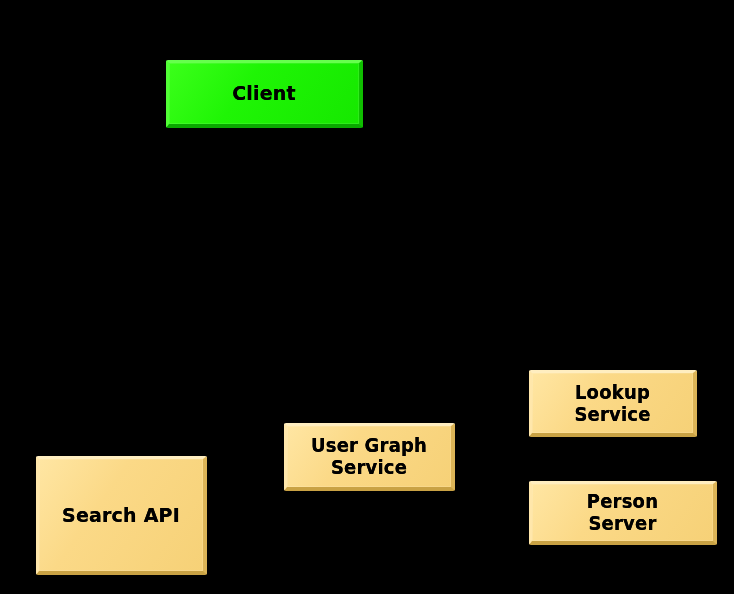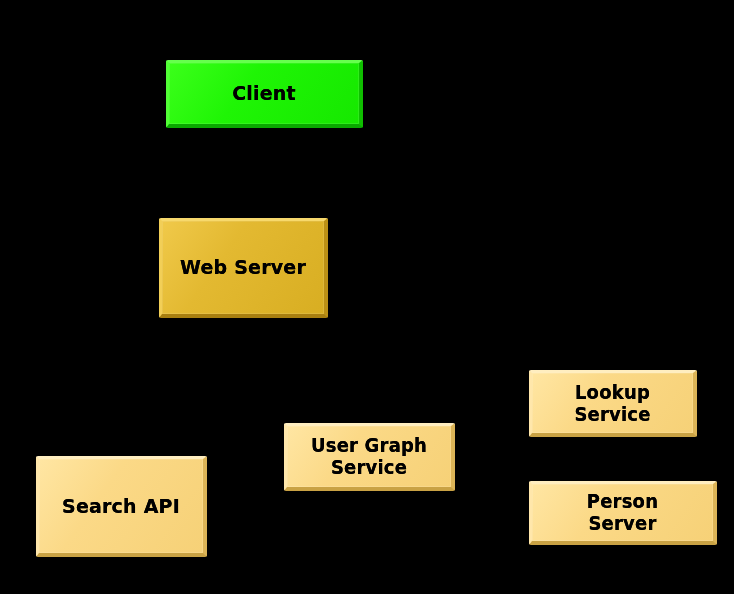--- a/index.html
+++ b/index.html
@@ -84,36 +84,33 @@
 </style>
 </head>
 <body>
 
 <div id="canvas">
 
   <div class="node green" style="left:166px; top:33px; width:197px; height:68px;margin-top:27px;">
     <span class="label">Client</span>
   </div>
 
-  <div class="node gold" style="left:159px; top:218px; width:169px; height:100px;">
-    <span class="label">Web Server</span>
-  </div>
 
   <div class="node lightyellow two-line" style="left:529px; top:370px; width:168px; height:67px;">
     <span class="label">Lookup
 Service</span>
   </div>
 
   <div class="node lightyellow two-line" style="left:284px; top:423px; width:171px; height:68px;text-align:center;">
     <span class="label">User Graph
 Service</span>
   </div>
 
   <div class="node lightyellow two-line" style="left:529px; top:481px; width:188px; height:64px;">
     <span class="label">Person
 Server</span>
   </div>
 
-  <div class="node lightyellow" style="left:36px; top:456px; width:171px; height:101px;">
+  <div class="node lightyellow" style="left:36px; top:456px; width:171px; height:119px;">
     <span class="label">Search API</span>
   </div>
 
 </div>
 
 </body></html>

